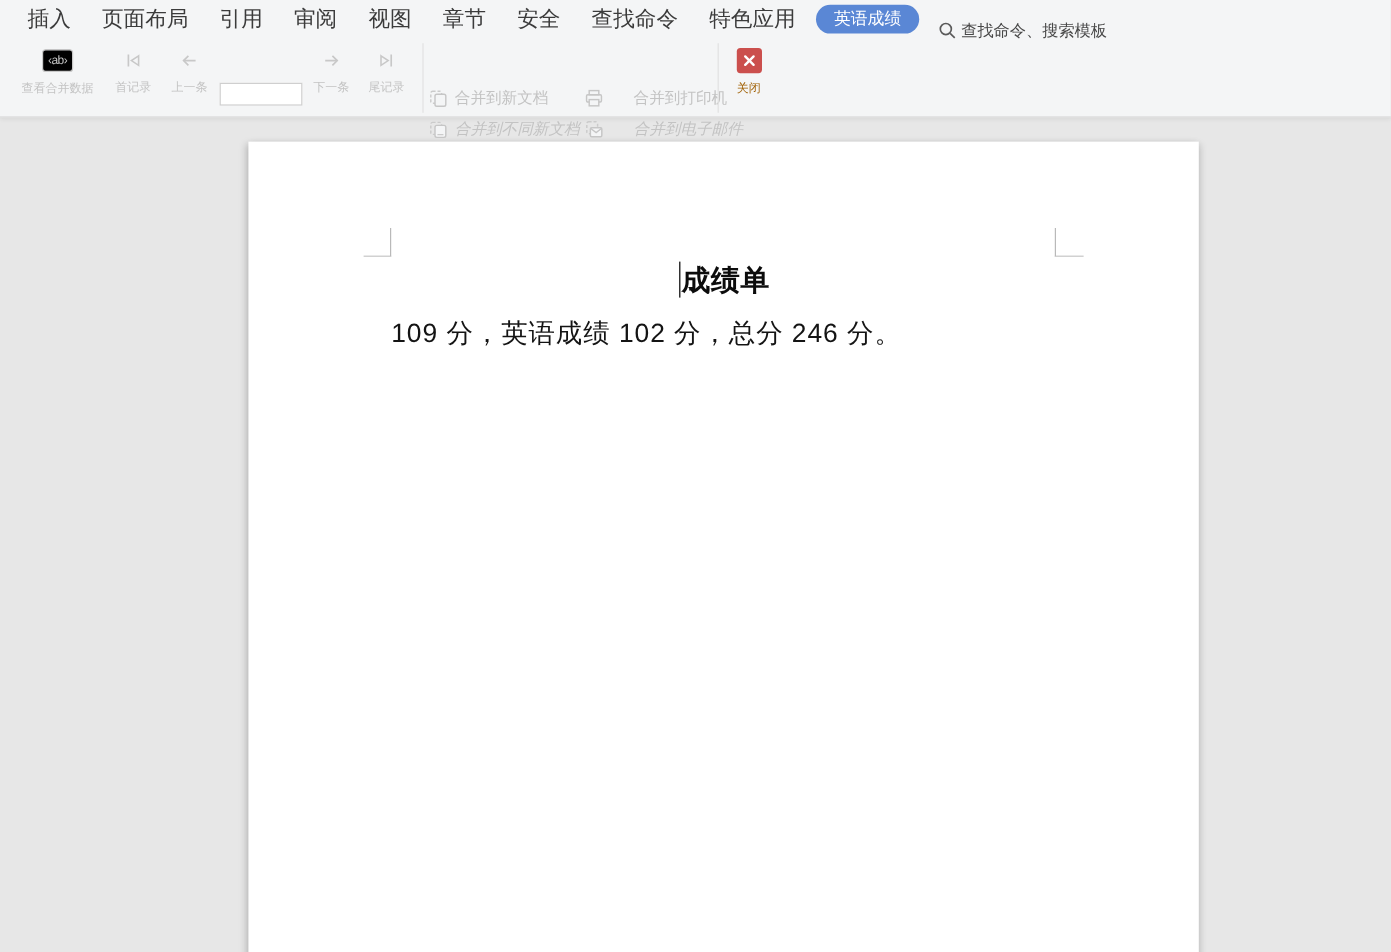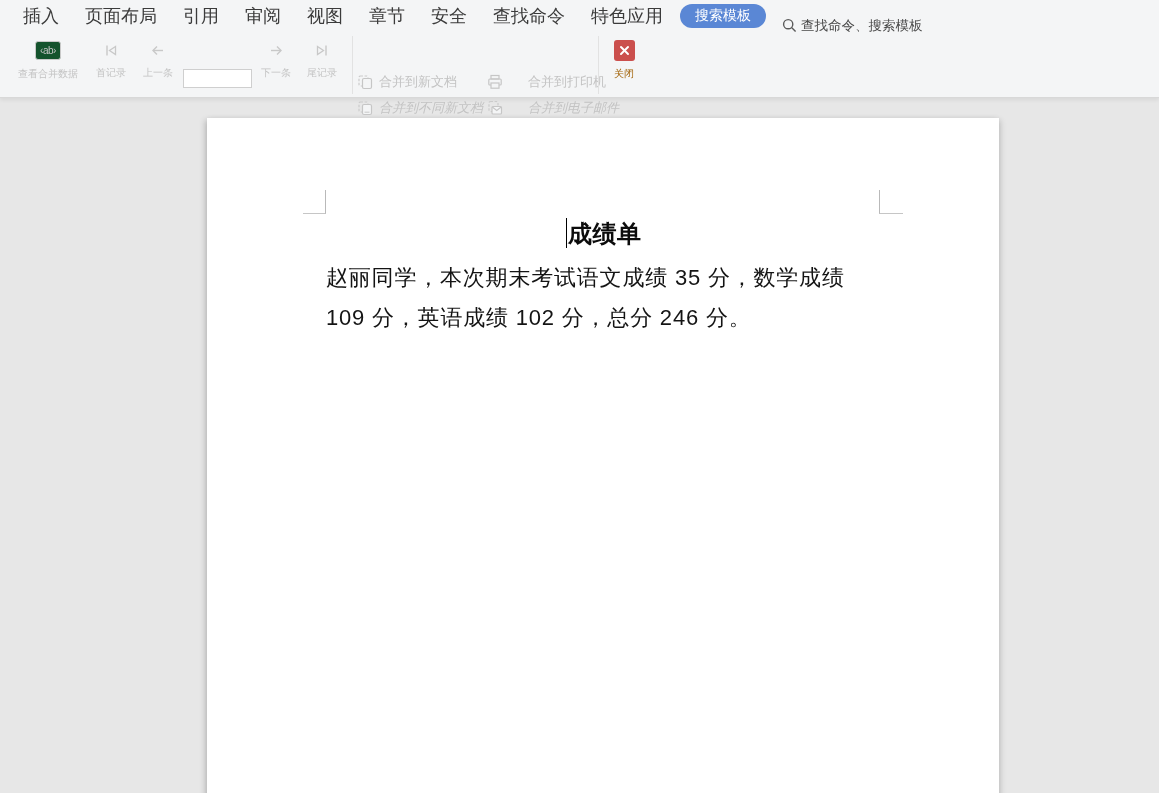--- a/index.html
+++ b/index.html
@@ -39,21 +39,21 @@
   
   .toolbar { position: absolute; left: 0; top: 32px; width: 100%; height: 66px; }
   .tb-label { font-size: 10px; white-space: nowrap; text-align: center; }
   .disabled-text { color: #c3c3c3; }
   .enabled-text { color: #a16207; }
 
   .tb-viewdata { position: absolute; left: 8px; top: 8px; width: 80px; text-align: center; }
   .abx-icon {
     display: inline-block; width: 26px; height: 19px; border: 1px solid #c9c9c9;
     border-radius: 3px; color: #c4c4c4; font-size: 10px; line-height: 17px;
-    background: #14532d; margin-bottom: 7px; letter-spacing: -0.5px;
+    background: #000000; margin-bottom: 7px; letter-spacing: -0.5px;
   }
   .tb-nav { position: absolute; top: 8px; width: 42px; text-align: center; }
   .tb-nav svg { display: block; margin: 3px auto 8px auto; }
   .nav-first { left: 90px; }
   .nav-prev  { left: 137px; }
   .nav-next  { left: 255px; }
   .nav-last  { left: 301px; }
   .record-input {
     position: absolute; left: 183px; top: 37px; width: 69px; height: 19px;
     border: 1px solid #cfcfcf; background: #ffffff; font-size: 12px; padding: 0 4px;
@@ -116,21 +116,21 @@
   <div class="menubar">
     <div class="menu-item">插入</div>
     <div class="menu-item wide">页面布局</div>
     <div class="menu-item">引用</div>
     <div class="menu-item">审阅</div>
     <div class="menu-item">视图</div>
     <div class="menu-item">章节</div>
     <div class="menu-item">安全</div>
     <div class="menu-item">查找命令</div>
     <div class="menu-item">特色应用</div>
-    <div class="menu-pill">搜索模板</div>
+    <div class="menu-pill">英语成绩</div>
     <div class="menu-search">
       <svg class="mag" viewBox="0 0 15 15">
         <circle cx="6.2" cy="6.2" r="4.6" fill="none" stroke="#5a5a5a" stroke-width="1.4"></circle>
         <line x1="9.8" y1="9.8" x2="13.6" y2="13.6" stroke="#5a5a5a" stroke-width="1.4"></line>
       </svg>
       <span class="stext">查找命令、搜索模板</span>
     </div>
   </div>
 
   <div class="toolbar">
@@ -229,17 +229,16 @@
 <div class="workspace">
   <div class="page">
     <div class="margin-mark-left"></div>
     <div class="margin-mark-right"></div>
 
     <div class="doc-title">
       <span class="caret"></span><span>成绩单</span>
     </div>
 
     <div class="doc-body">
-      <div class="doc-line">赵丽同学，本次期末考试语文成绩 35 分，数学成绩</div>
       <div class="doc-line">109 分，英语成绩 102 分，总分 246 分。</div>
     </div>
   </div>
 </div>
 
 </body></html>

